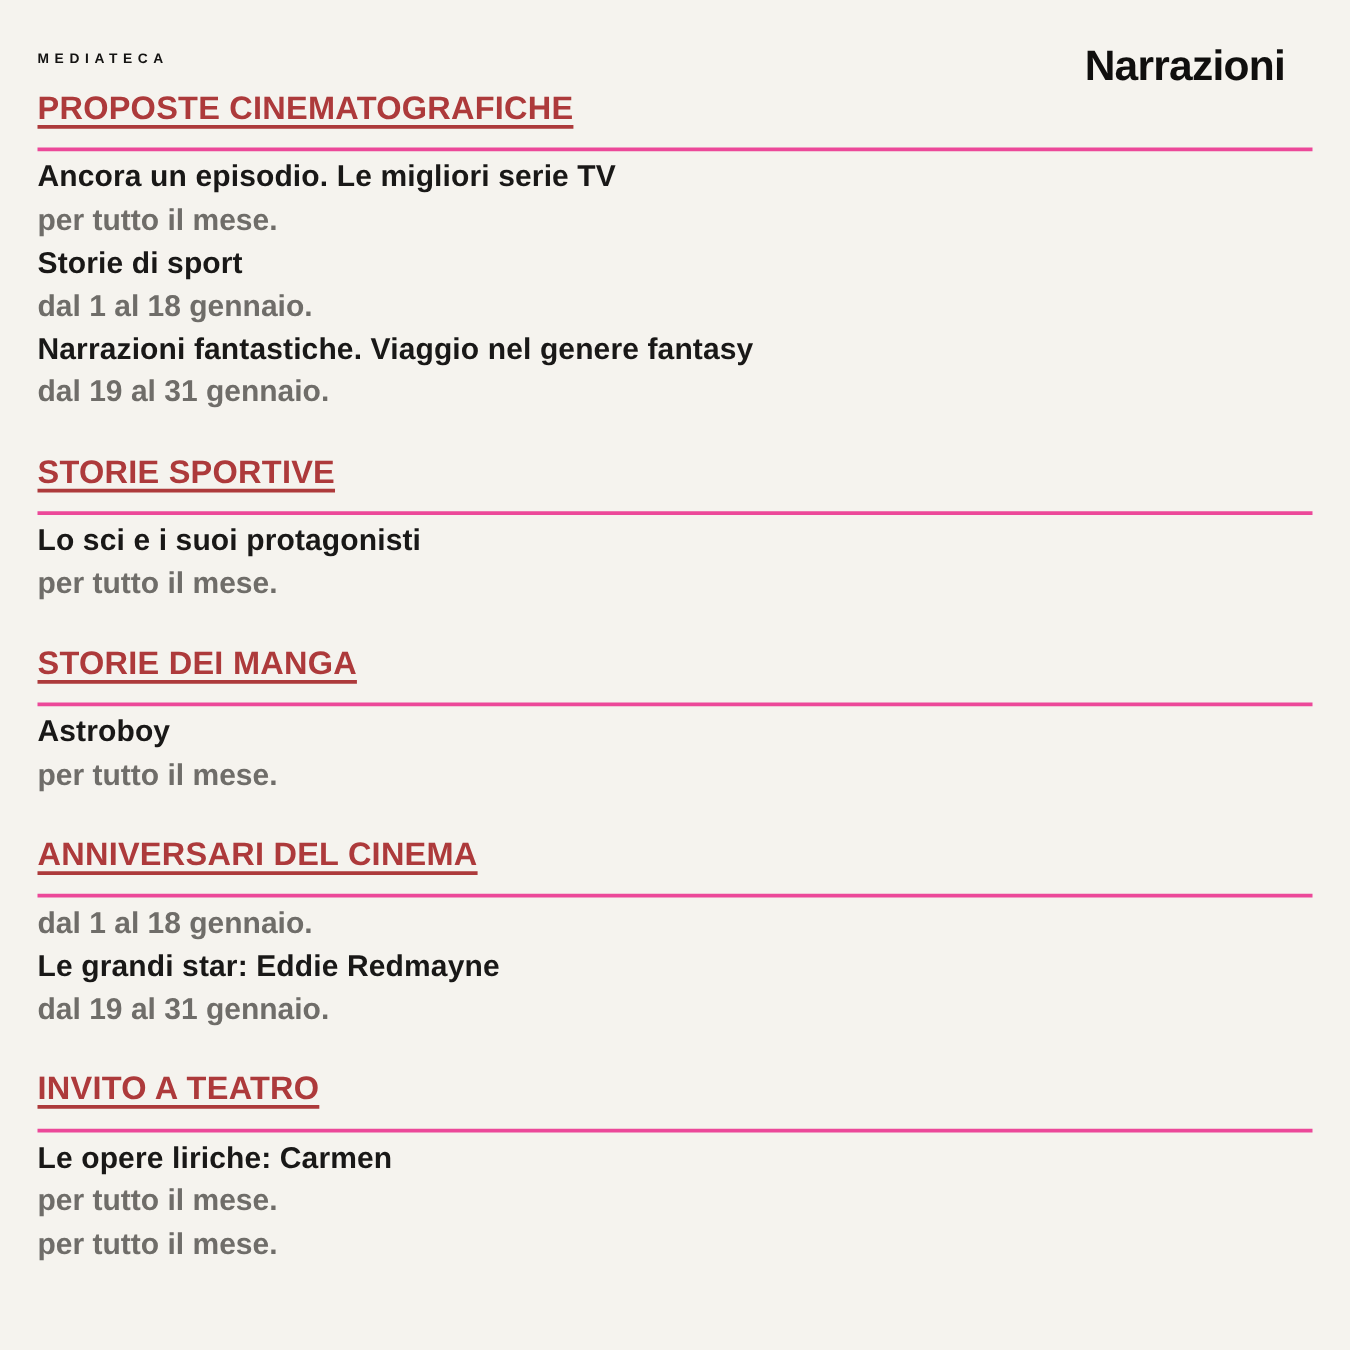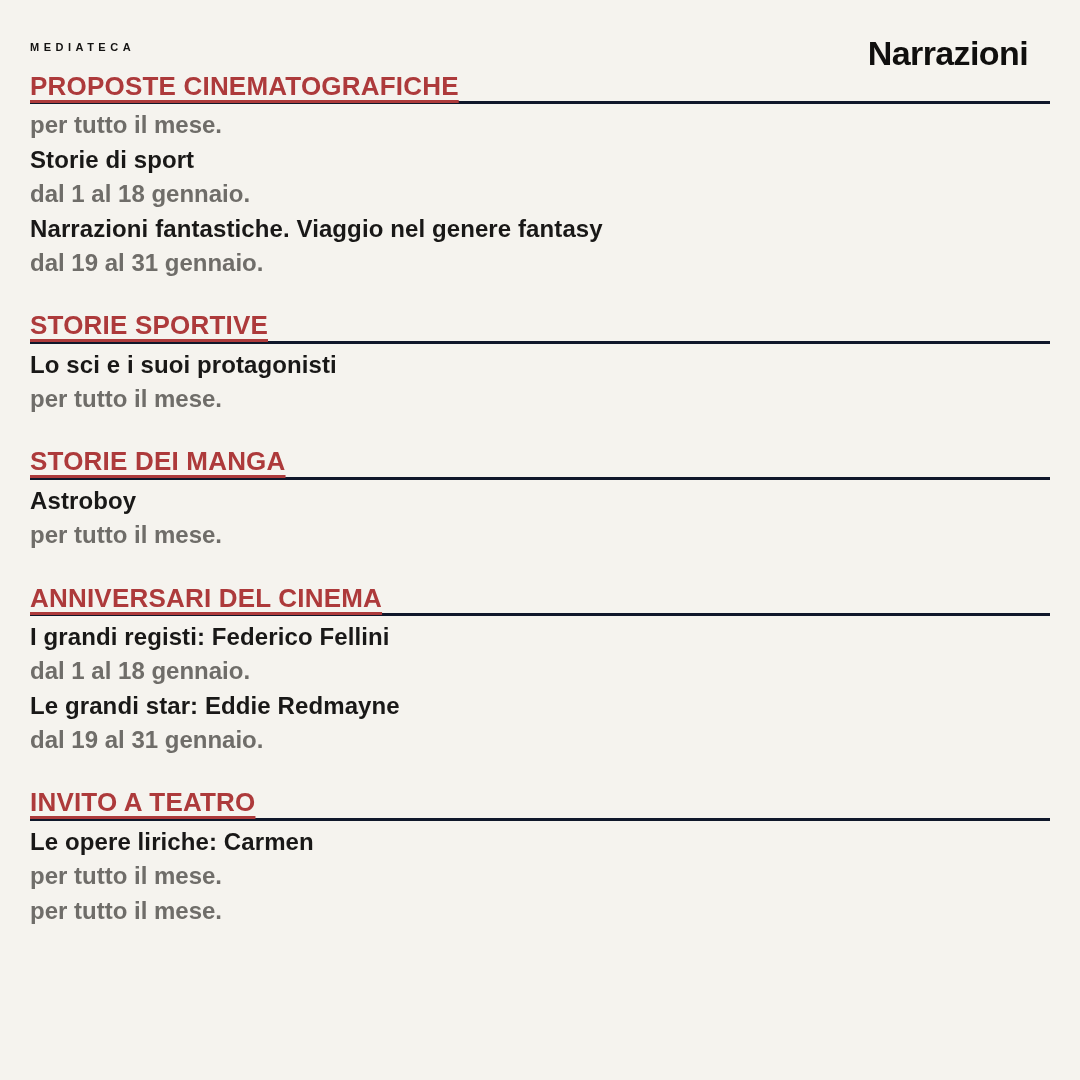--- a/index.html
+++ b/index.html
@@ -42,22 +42,22 @@
     font-weight: bold;
     letter-spacing: 3.6px;
     color: #141312;
     line-height: 1;
     margin: 11px 0 0 0;
   }
   
   .section { margin-top: 32px; }
   .section.first { margin-top: 20px; }
   .section-head {
-    border-bottom: 3px solid #0f172a;
-    padding-bottom: 1px;
+    border-bottom: 3px solid #ec4899;
+    padding-bottom: 18px;
   }
   .section-title {
     display: inline;
     font-size: 26px;
     font-weight: bold;
     letter-spacing: 0.2px;
     color: #ad3a3b;
     line-height: 1.05;
     margin: 0;
     text-decoration: underline;
@@ -91,20 +91,21 @@
 
   <header>
     <p class="kicker">MEDIATECA</p>
   </header>
 
   <section class="section first">
     <div class="section-head">
       <h2 class="section-title">PROPOSTE CINEMATOGRAFICHE</h2>
     </div>
     <div class="items">
+      <p class="item-title">Ancora un episodio. Le migliori serie TV</p>
       <p class="item-period">per tutto il mese.</p>
       <p class="item-title">Storie di sport</p>
       <p class="item-period">dal 1 al 18 gennaio.</p>
       <p class="item-title">Narrazioni fantastiche. Viaggio nel genere fantasy</p>
       <p class="item-period">dal 19 al 31 gennaio.</p>
     </div>
   </section>
 
   <section class="section">
     <div class="section-head">
@@ -124,21 +125,20 @@
       <p class="item-title">Astroboy</p>
       <p class="item-period">per tutto il mese.</p>
     </div>
   </section>
 
   <section class="section">
     <div class="section-head">
       <h2 class="section-title">ANNIVERSARI DEL CINEMA</h2>
     </div>
     <div class="items">
-      <p class="item-title">I grandi registi: Federico Fellini</p>
       <p class="item-period">dal 1 al 18 gennaio.</p>
       <p class="item-title">Le grandi star: Eddie Redmayne</p>
       <p class="item-period">dal 19 al 31 gennaio.</p>
     </div>
   </section>
 
   <section class="section">
     <div class="section-head">
       <h2 class="section-title">INVITO A TEATRO</h2>
     </div>

